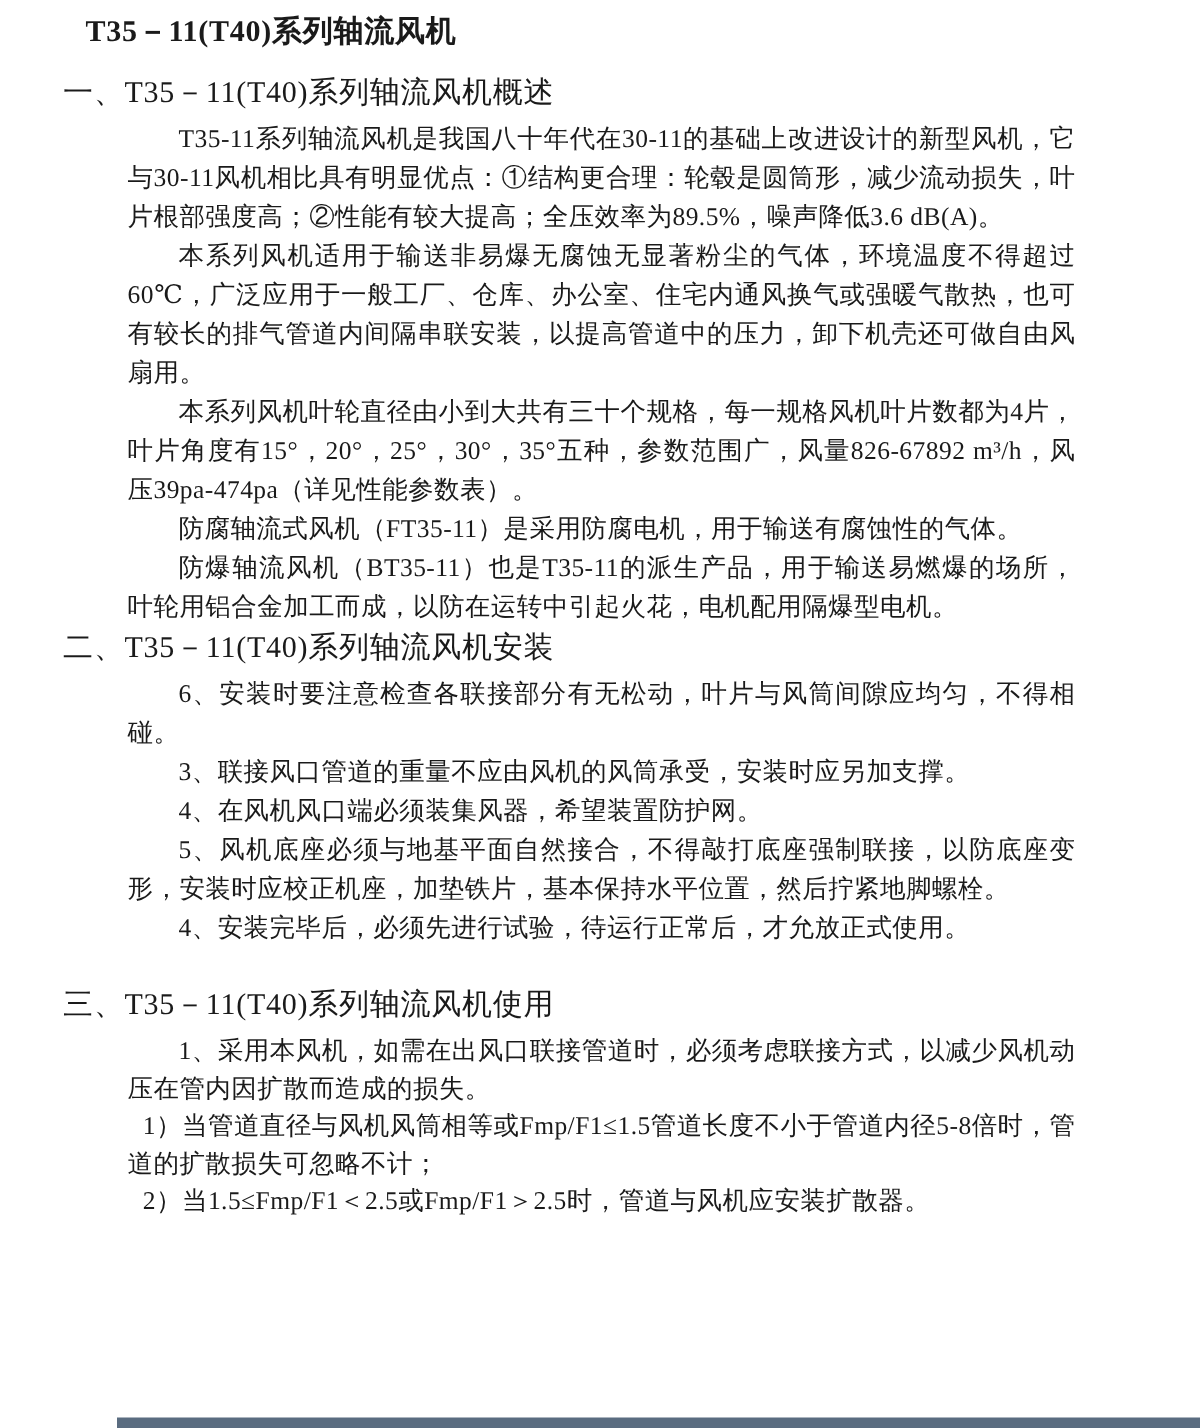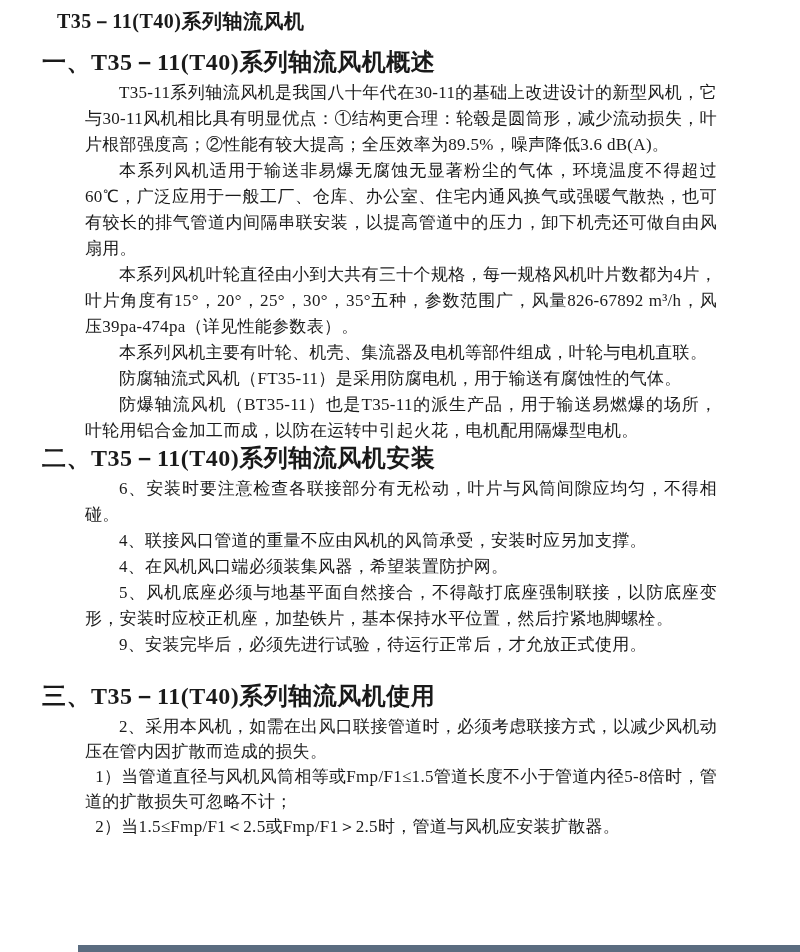--- a/index.html
+++ b/index.html
@@ -23,38 +23,38 @@
     box-sizing: border-box;
   }
   .doc-title {
     font-size: 20px;
     line-height: 27px;
     font-weight: bold;
     margin: 0 0 0 -28px;
     letter-spacing: 0.5px;
   }
   .section-heading {
-    font-size: 24px;
+    font-size: 20px;
     line-height: 28px;
-    font-weight: bold;
+    font-weight: normal;
     margin: 0 0 4px -43px;
     letter-spacing: 0.5px;
   }
   .sec1-heading { margin-top: 13px; }
   .sec2-heading { }
   .sec3-heading { margin-top: 24px; }
   .body-text p {
     margin: 0;
     font-size: 17px;
     line-height: 26px;
     text-align: justify;
     letter-spacing: 0.3px;
   }
   .sec3 .body-text p { line-height: 25px; }
-  p.indent { text-indent: 2em; font-family: Liberation Serif, serif; }
+  p.indent { text-indent: 2em; }
   p.subitem { text-indent: 0.6em; }
   .footer-bar {
     position: absolute;
     left: 78px;
     right: 0;
     bottom: 0;
     height: 7px;
     background: #5a6c80;
   }
 </style>
@@ -64,41 +64,40 @@
 <div class="page">
 
   <h1 class="doc-title"><span>T35－11(T40)系列轴流风机</span></h1>
 
   <div class="section sec1">
     <h2 class="section-heading sec1-heading">一、T35－11(T40)系列轴流风机概述</h2>
     <div class="body-text">
       <p class="indent">T35-11系列轴流风机是我国八十年代在30-11的基础上改进设计的新型风机，它与30-11风机相比具有明显优点：①结构更合理：轮毂是圆筒形，减少流动损失，叶片根部强度高；②性能有较大提高；全压效率为89.5%，噪声降低3.6 dB(A)。</p>
       <p class="indent">本系列风机适用于输送非易爆无腐蚀无显著粉尘的气体，环境温度不得超过60℃，广泛应用于一般工厂、仓库、办公室、住宅内通风换气或强暖气散热，也可有较长的排气管道内间隔串联安装，以提高管道中的压力，卸下机壳还可做自由风扇用。</p>
       <p class="indent">本系列风机叶轮直径由小到大共有三十个规格，每一规格风机叶片数都为4片，叶片角度有15°，20°，25°，30°，35°五种，参数范围广，风量826-67892 m³/h，风压39pa-474pa（详见性能参数表）。</p>
-      <p class="indent">本系列风机主要有叶轮、机壳、集流器及电机等部件组成，叶轮与电机直联。</p>
       <p class="indent">防腐轴流式风机（FT35-11）是采用防腐电机，用于输送有腐蚀性的气体。</p>
       <p class="indent">防爆轴流风机（BT35-11）也是T35-11的派生产品，用于输送易燃爆的场所，叶轮用铝合金加工而成，以防在运转中引起火花，电机配用隔爆型电机。</p>
     </div>
   </div>
 
   <div class="section sec2">
     <h2 class="section-heading sec2-heading">二、T35－11(T40)系列轴流风机安装</h2>
     <div class="body-text">
       <p class="indent">6、安装时要注意检查各联接部分有无松动，叶片与风筒间隙应均匀，不得相碰。</p>
-      <p class="indent">4、联接风口管道的重量不应由风机的风筒承受，安装时应另加支撑。</p>
+      <p class="indent">3、联接风口管道的重量不应由风机的风筒承受，安装时应另加支撑。</p>
       <p class="indent">4、在风机风口端必须装集风器，希望装置防护网。</p>
       <p class="indent">5、风机底座必须与地基平面自然接合，不得敲打底座强制联接，以防底座变形，安装时应校正机座，加垫铁片，基本保持水平位置，然后拧紧地脚螺栓。</p>
-      <p class="indent">9、安装完毕后，必须先进行试验，待运行正常后，才允放正式使用。</p>
+      <p class="indent">4、安装完毕后，必须先进行试验，待运行正常后，才允放正式使用。</p>
     </div>
   </div>
 
   <div class="section sec3">
     <h2 class="section-heading sec3-heading">三、T35－11(T40)系列轴流风机使用</h2>
     <div class="body-text">
-      <p class="indent">2、采用本风机，如需在出风口联接管道时，必须考虑联接方式，以减少风机动压在管内因扩散而造成的损失。</p>
+      <p class="indent">1、采用本风机，如需在出风口联接管道时，必须考虑联接方式，以减少风机动压在管内因扩散而造成的损失。</p>
       <p class="subitem">1）当管道直径与风机风筒相等或Fmp/F1≤1.5管道长度不小于管道内径5-8倍时，管道的扩散损失可忽略不计；</p>
       <p class="subitem">2）当1.5≤Fmp/F1＜2.5或Fmp/F1＞2.5时，管道与风机应安装扩散器。</p>
 
     </div>
   </div>
 
   <div class="footer-bar" style="background: rgb(90, 108, 128);"></div>
 </div>
 
 </body></html>

